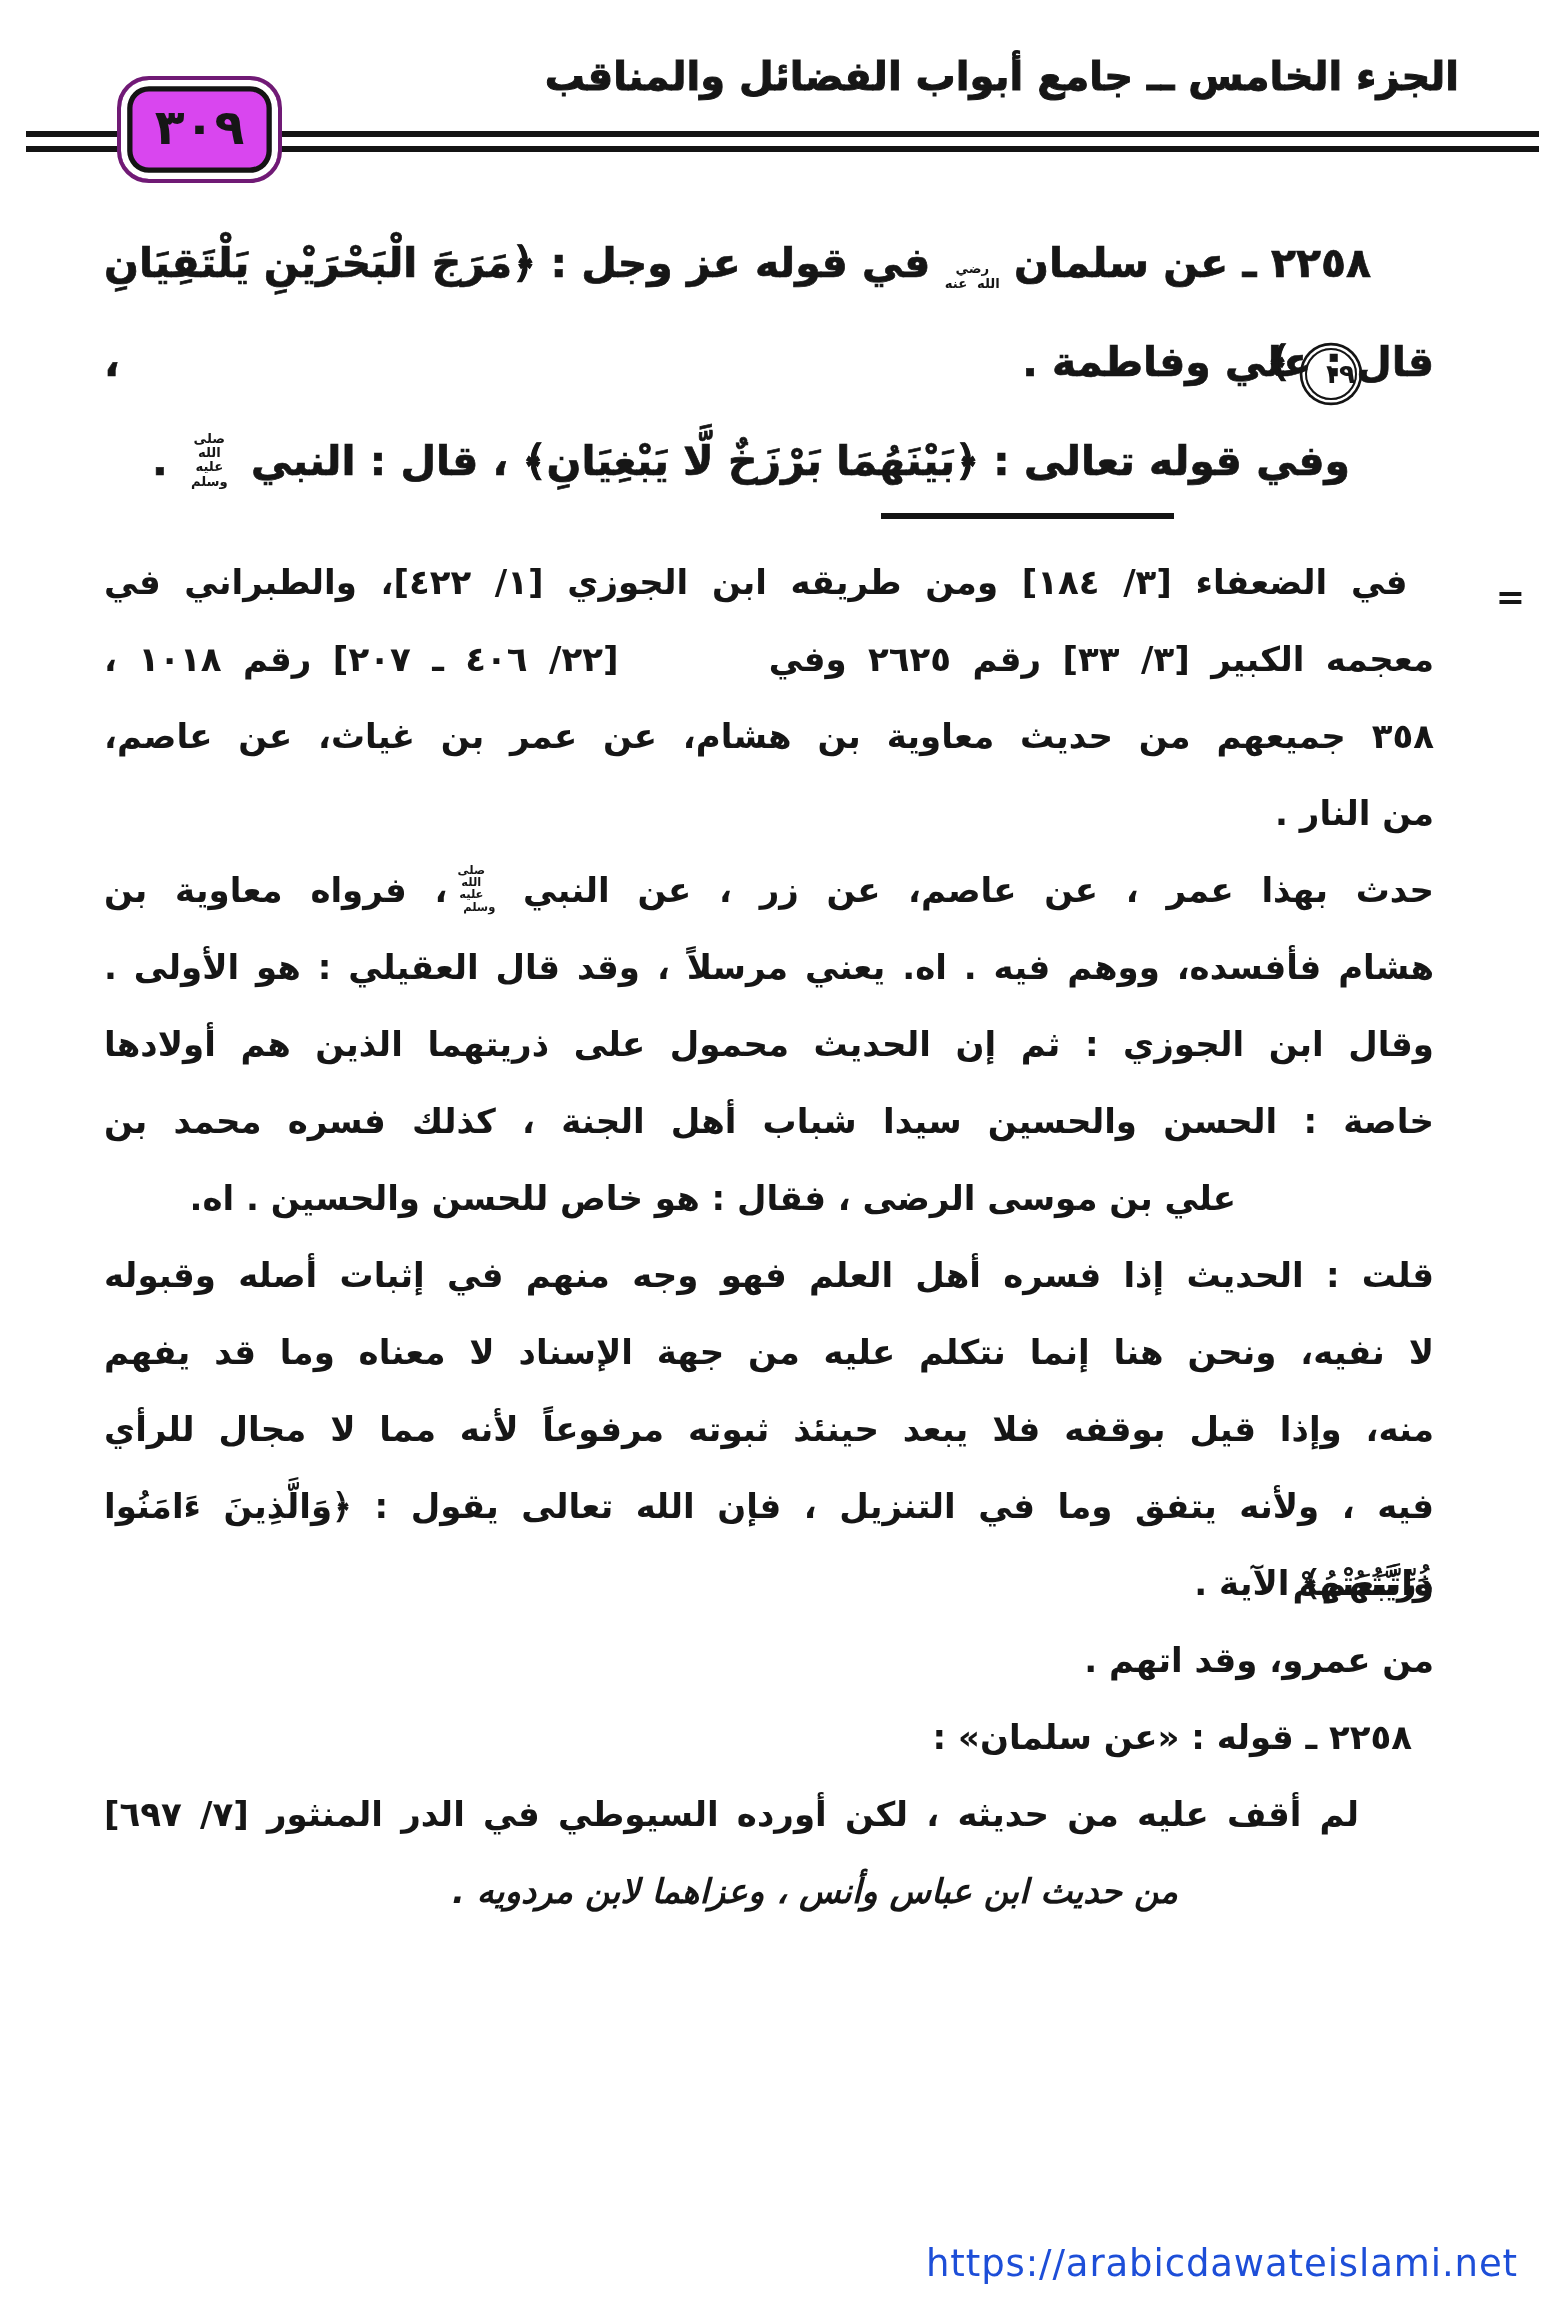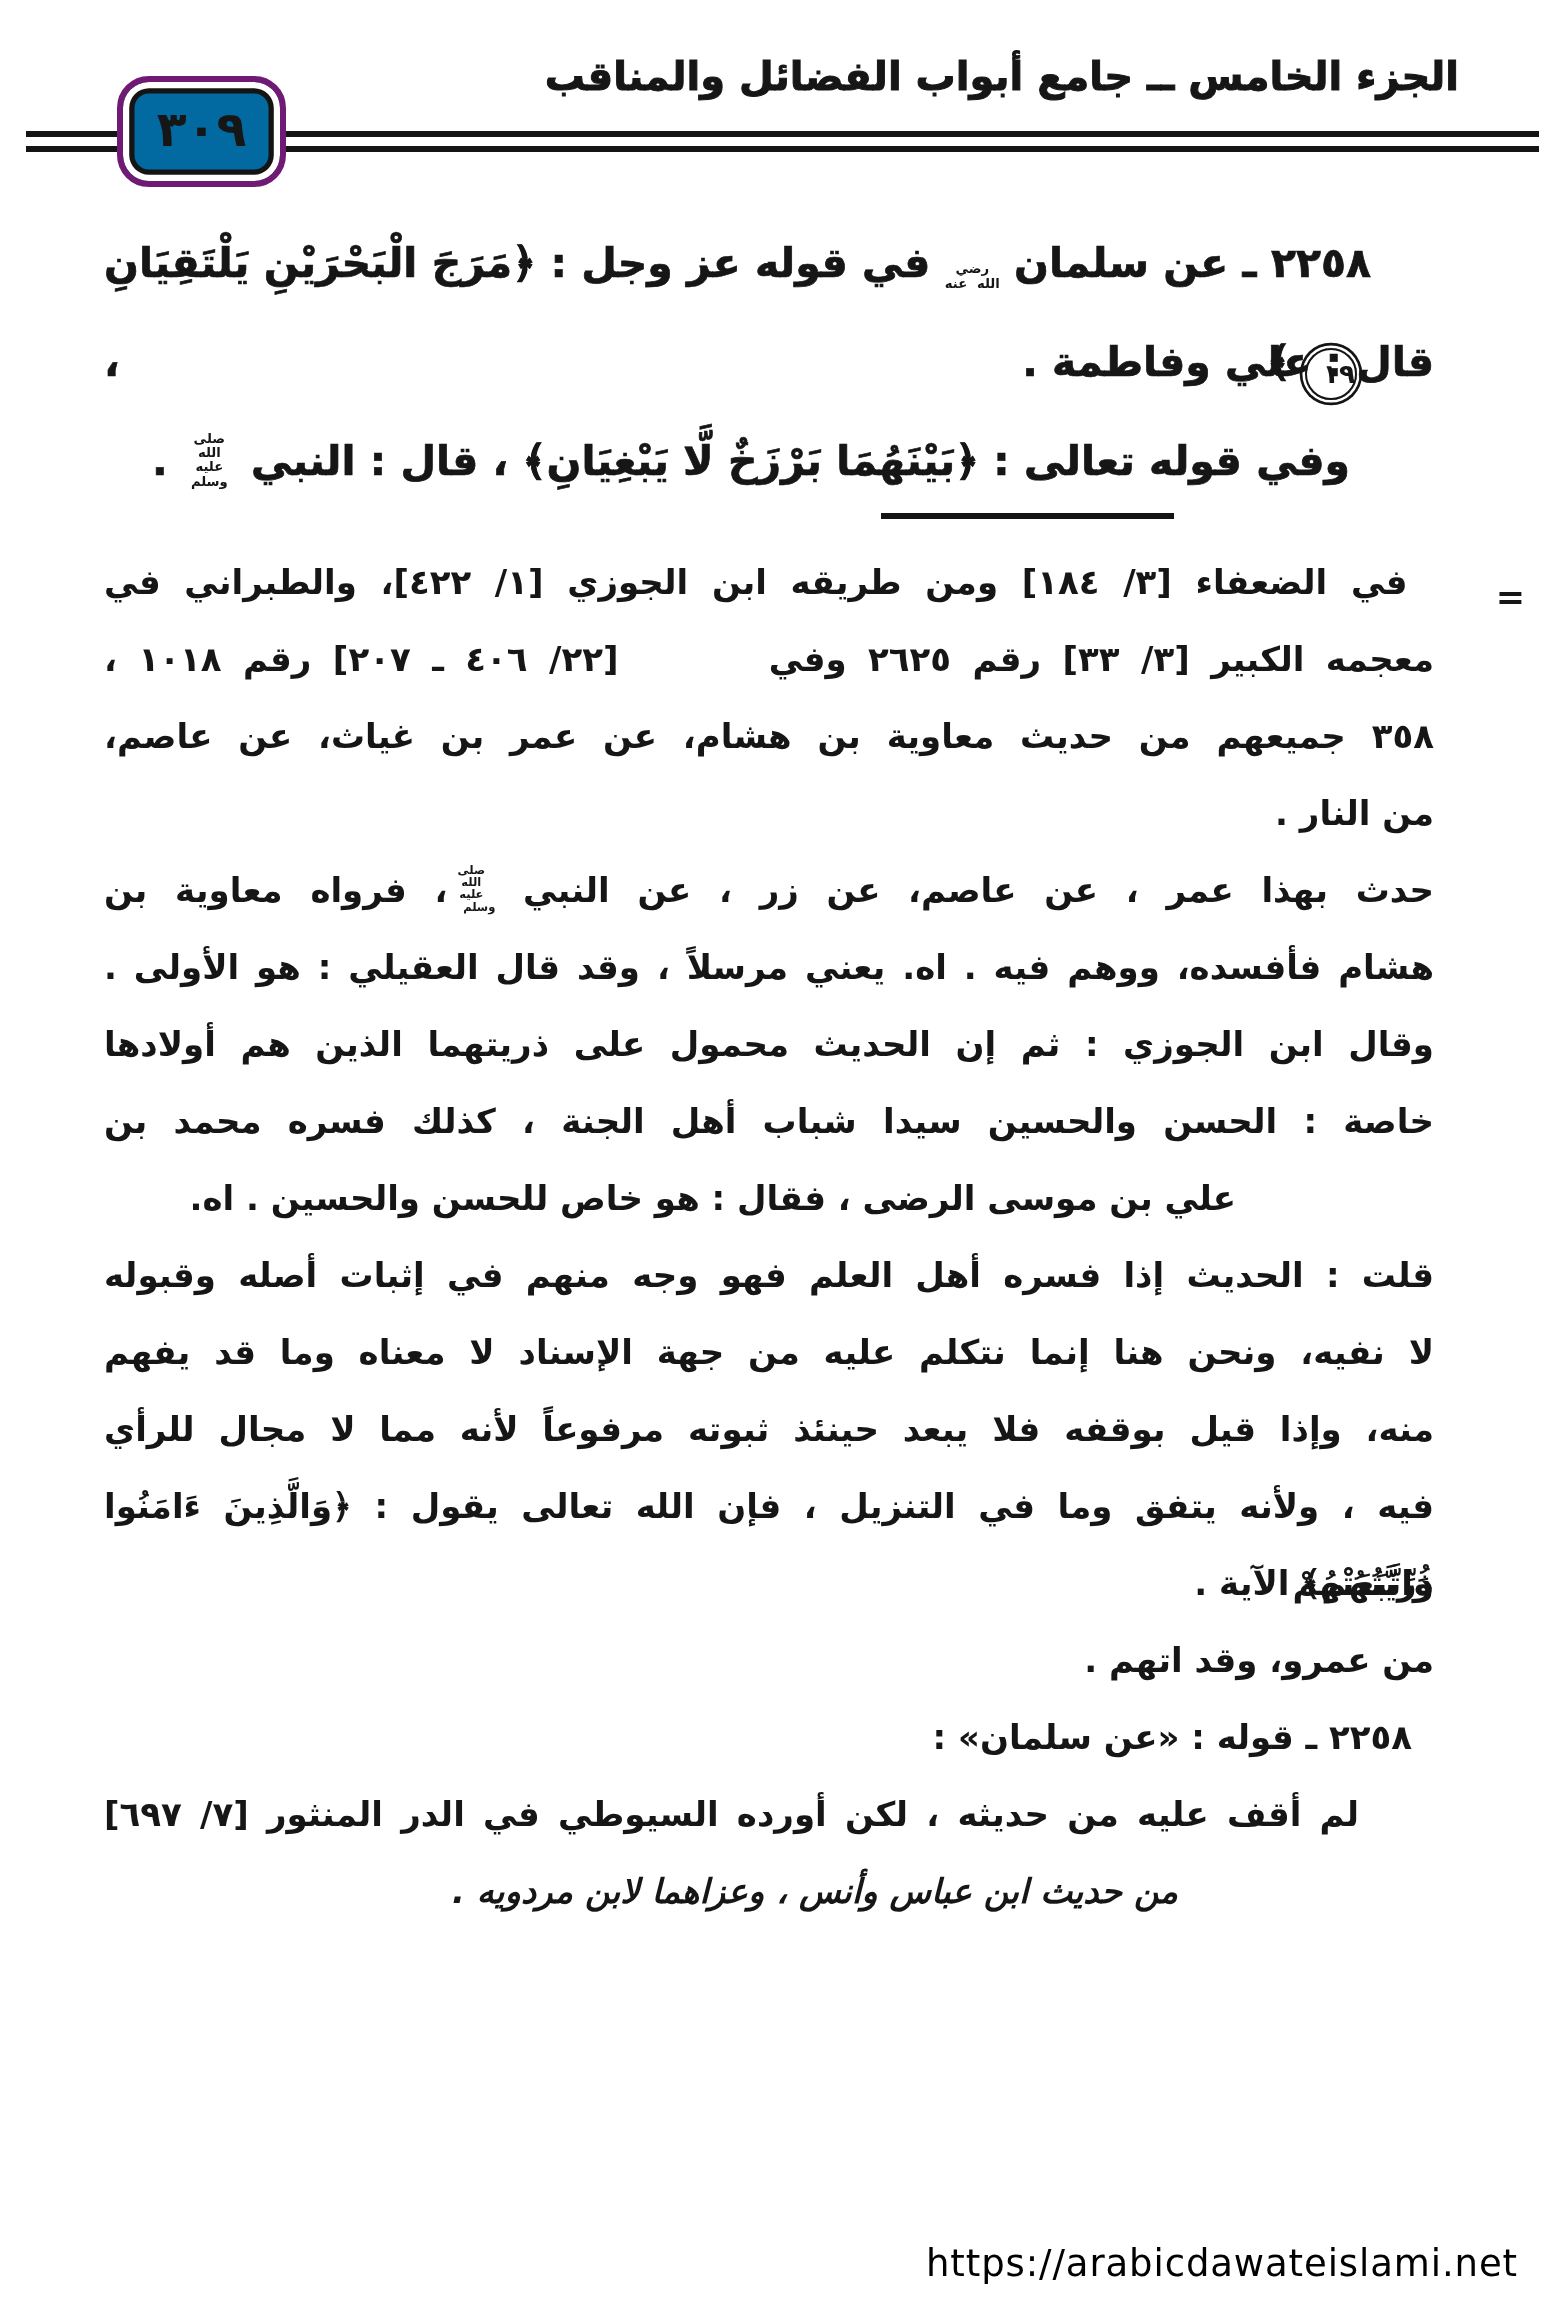--- a/index.html
+++ b/index.html
@@ -34,22 +34,22 @@
     z-index: 1;
   }
   .rule-top { top: 131px; }
   .rule-bottom { top: 146px; }
   .page-num-badge {
     position: absolute;
     top: 76px;
     left: 117px;
     width: 157px;
     height: 99px;
-    background: #0369a1;
-    border: 6px solid #701a75;
+    background: #d946ef;
+    border: 4px solid #701a75;
     border-radius: 32px;
     box-shadow: inset 0 0 0 6.2px #ffffff, inset 0 0 0 11.5px #141414;
     z-index: 2;
     text-align: center;
   }
   .page-num-badge span {
     display: inline-block;
     line-height: 95px;
     font-size: 49px;
     font-weight: 700;
@@ -151,21 +151,21 @@
   .pr-225 { padding-right: 198px; }
   .pr-290 { padding-right: 256px; font-style: italic; }
 
   
   .watermark {
     position: absolute;
     top: 2242px;
     left: 926px;
     direction: ltr;
     font-size: 37px;
-    color: #000000;
+    color: #1d4ed8;
     font-weight: 400;
     letter-spacing: 0.9px;
   }
 </style>
 </head>
 <body>
 
 <div class="page">
 
   <div class="header-rule rule-top"></div>

